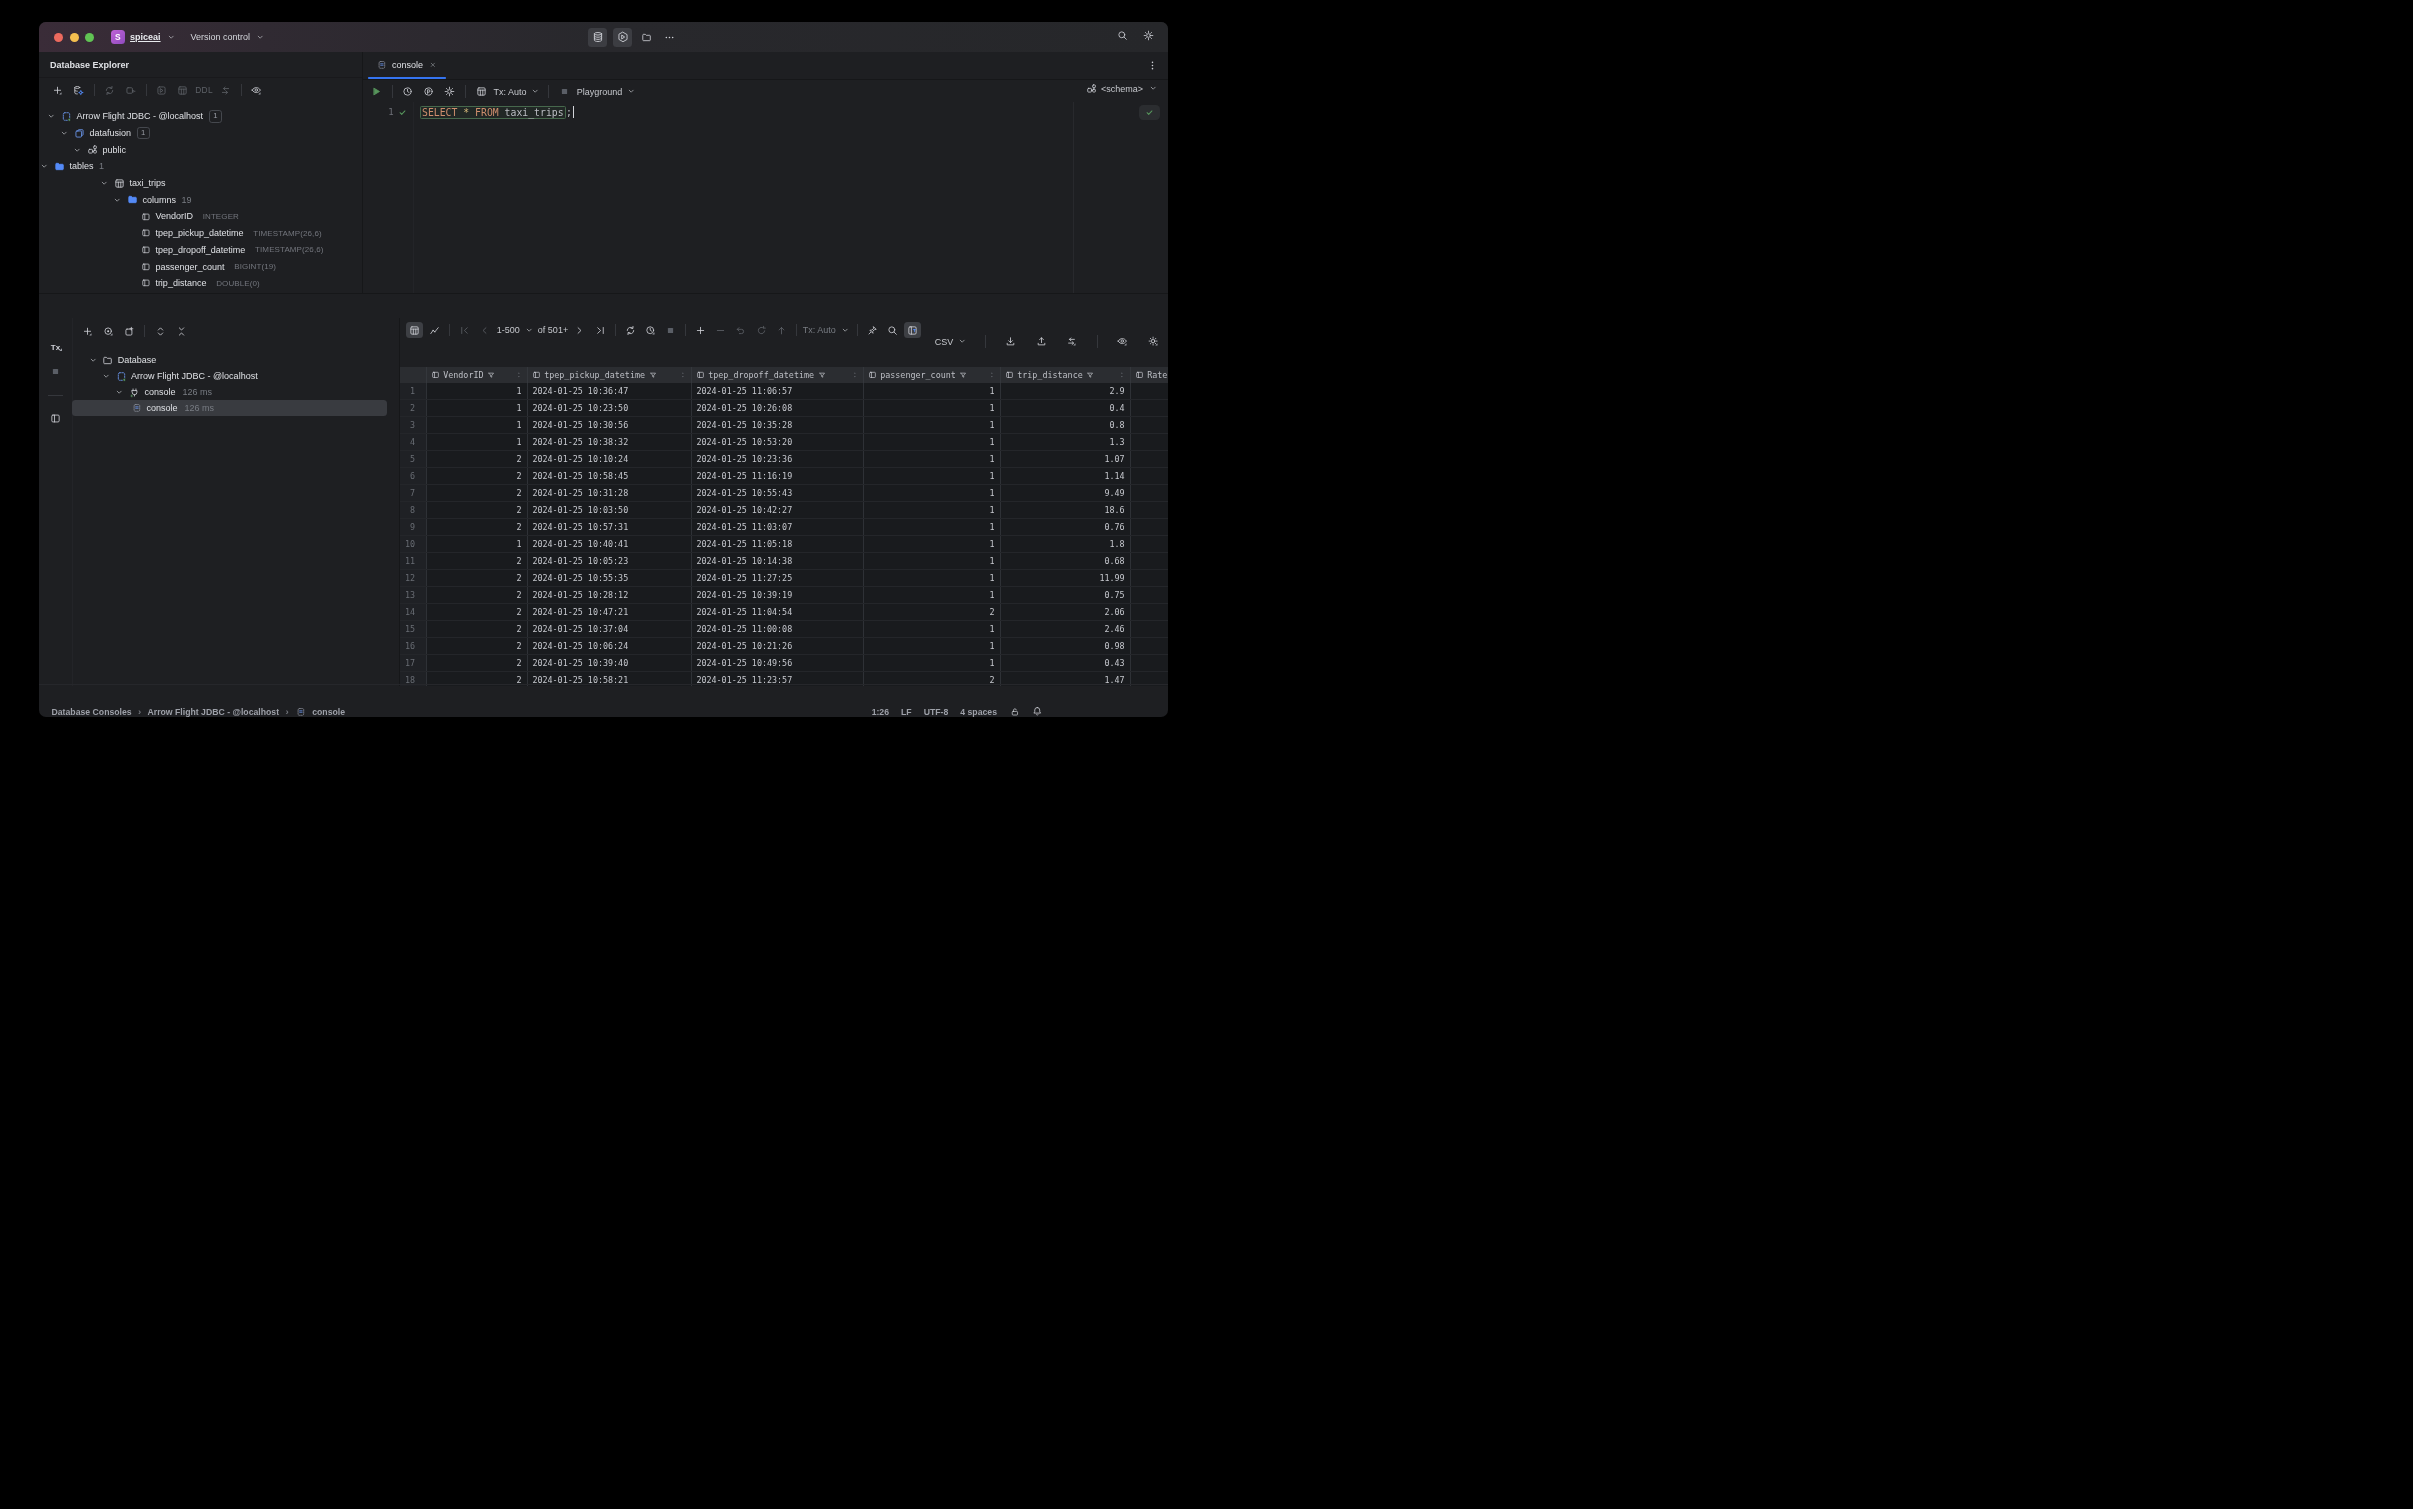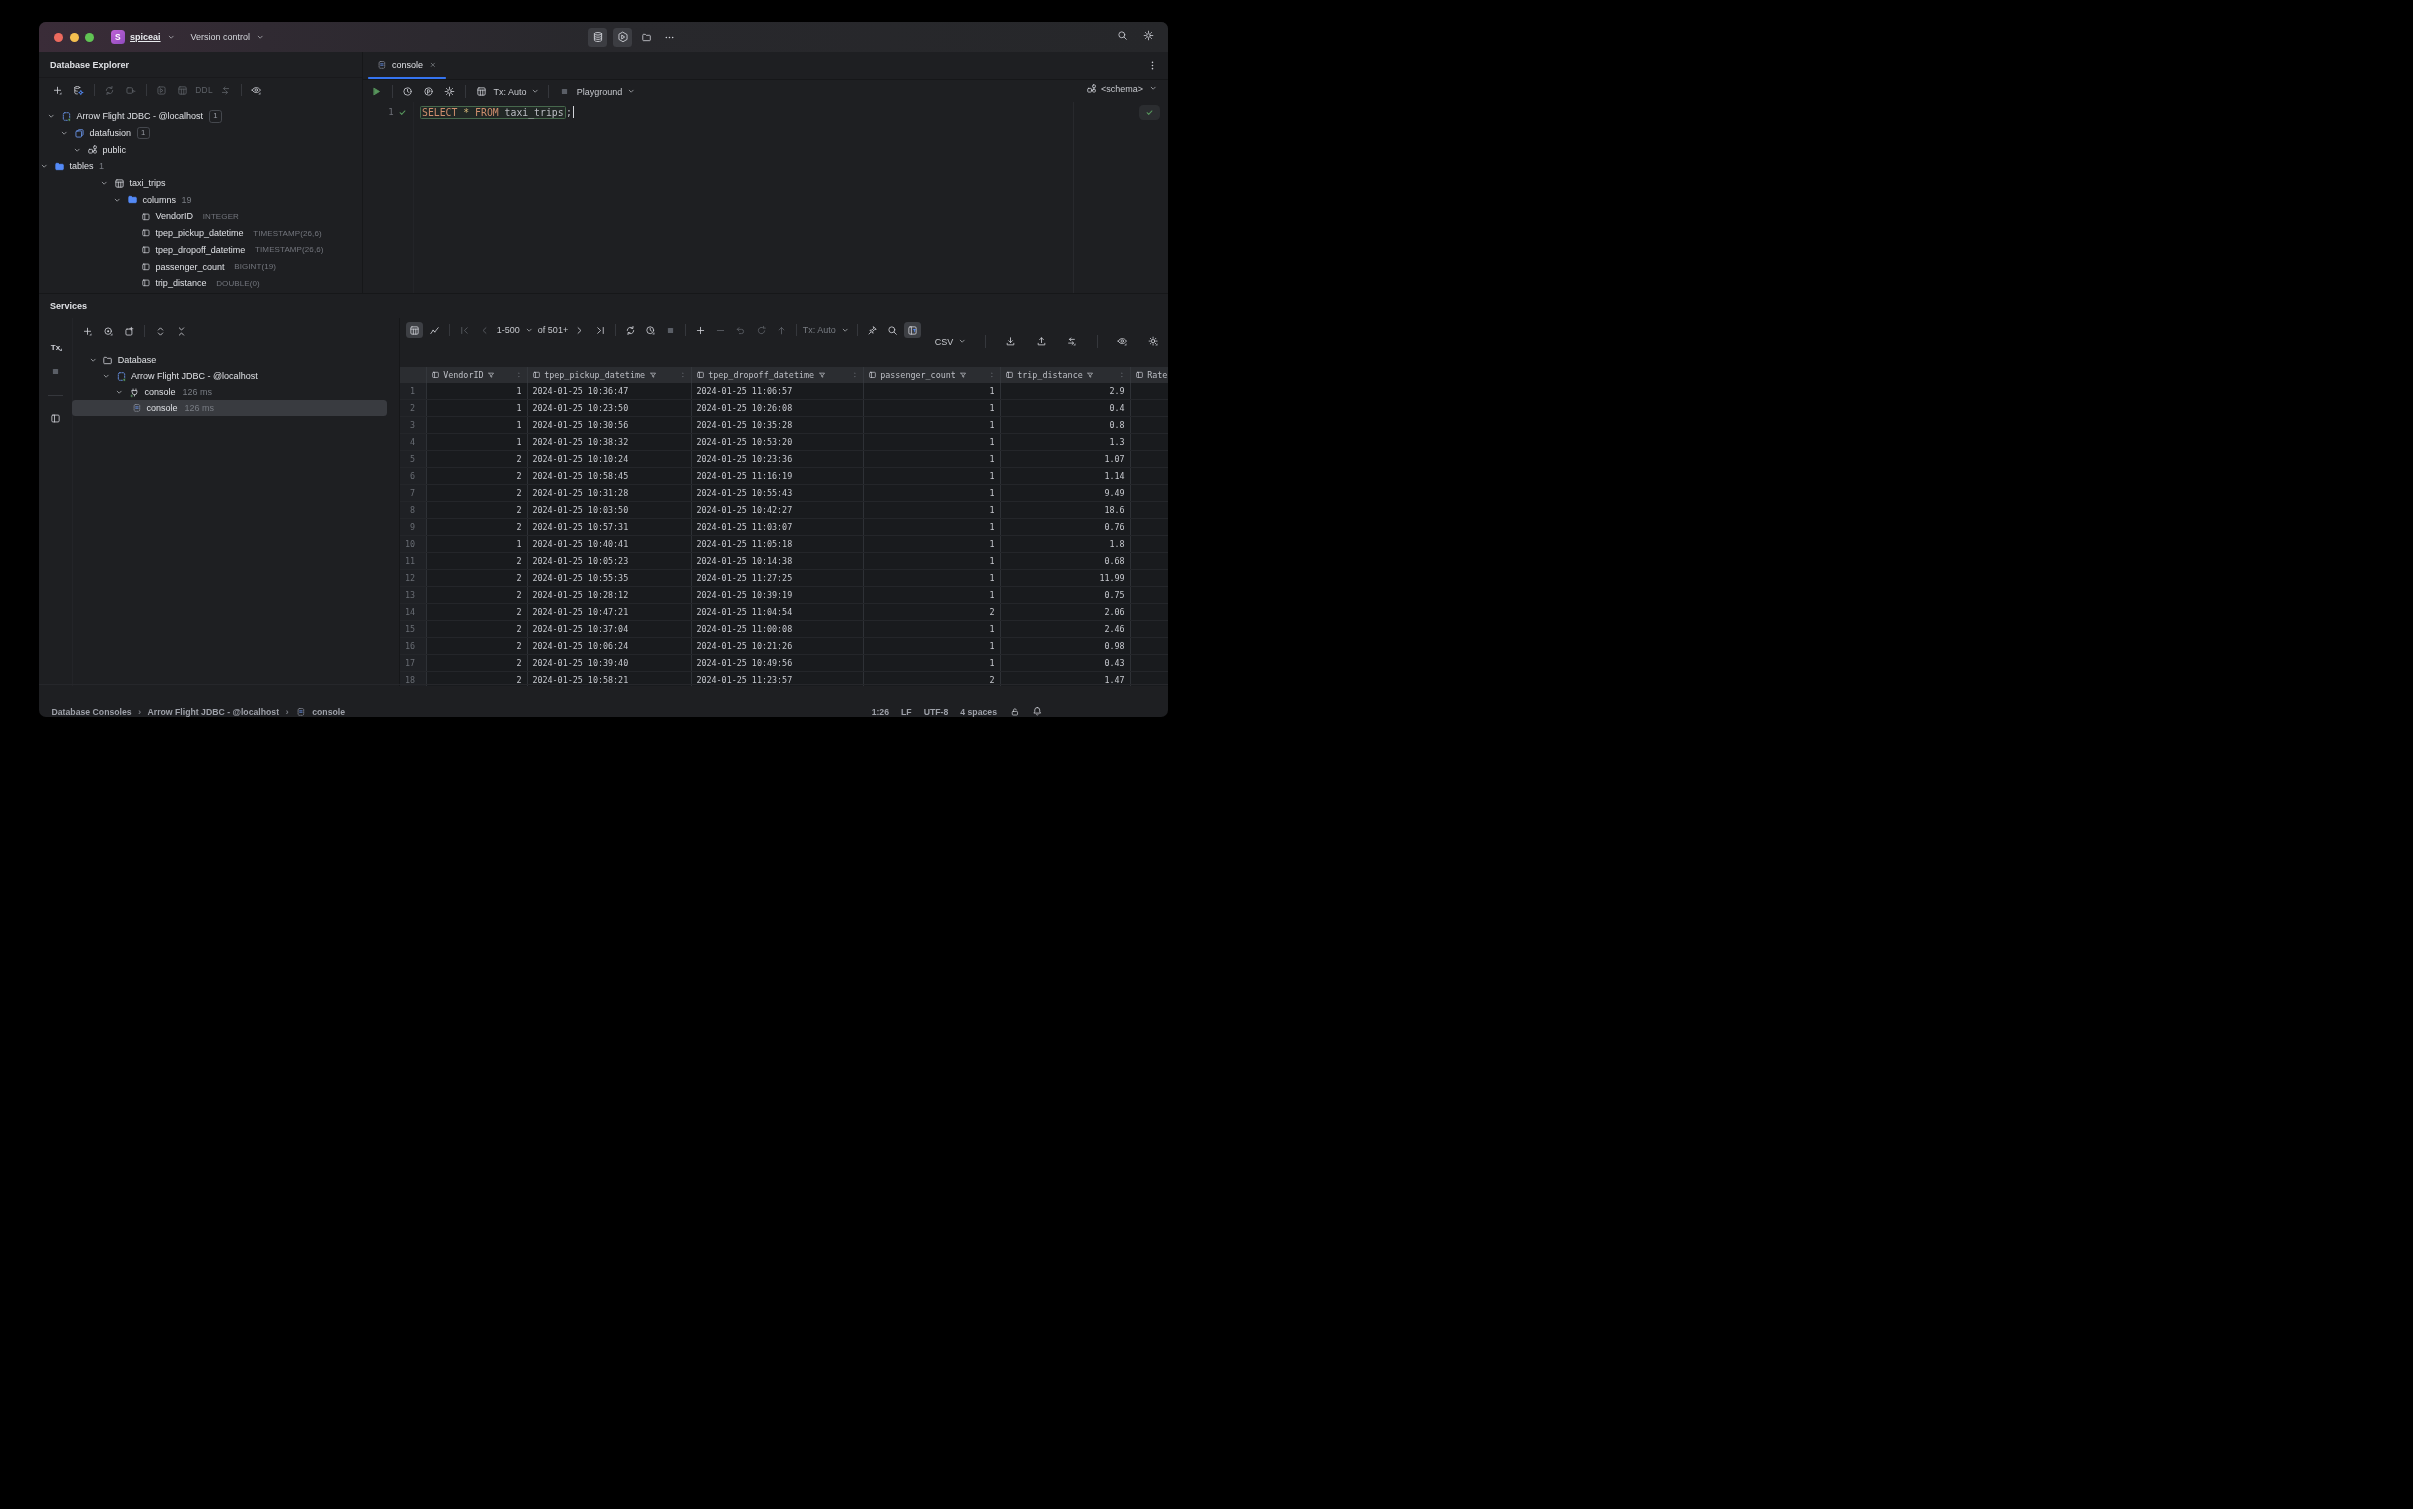--- a/index.html
+++ b/index.html
@@ -512,21 +512,20 @@
           <span class="icn sm">
               <svg viewBox="0 0 16 16" width="9" height="9" fill="none" stroke="currentColor" stroke-width="1.2" stroke-linecap="round" stroke-linejoin="round">
                 <path d="M3.7 8.4l2.9 2.9 5.7-6.1" stroke="#57965c" stroke-width="1.8"></path>
               </svg>
             </span>
         </div>
       </div>
     </section>
 
     <section class="bottom">
-      <div class="svc-title">Services</div>
       <div class="bottom-body">
         <div class="strip">
           <span class="tx-ic">Tx</span>
           <span class="icn stop-sq">
               <svg viewBox="0 0 16 16" width="11" height="11" fill="none" stroke="currentColor" stroke-width="1.2" stroke-linecap="round" stroke-linejoin="round">
                 <rect x="4.2" y="4.2" width="7.6" height="7.6" rx="1" fill="#5a5e66" stroke="none"></rect>
               </svg>
             </span>
           <span class="strip-sep"></span>
           <span class="icn panel-ic">

